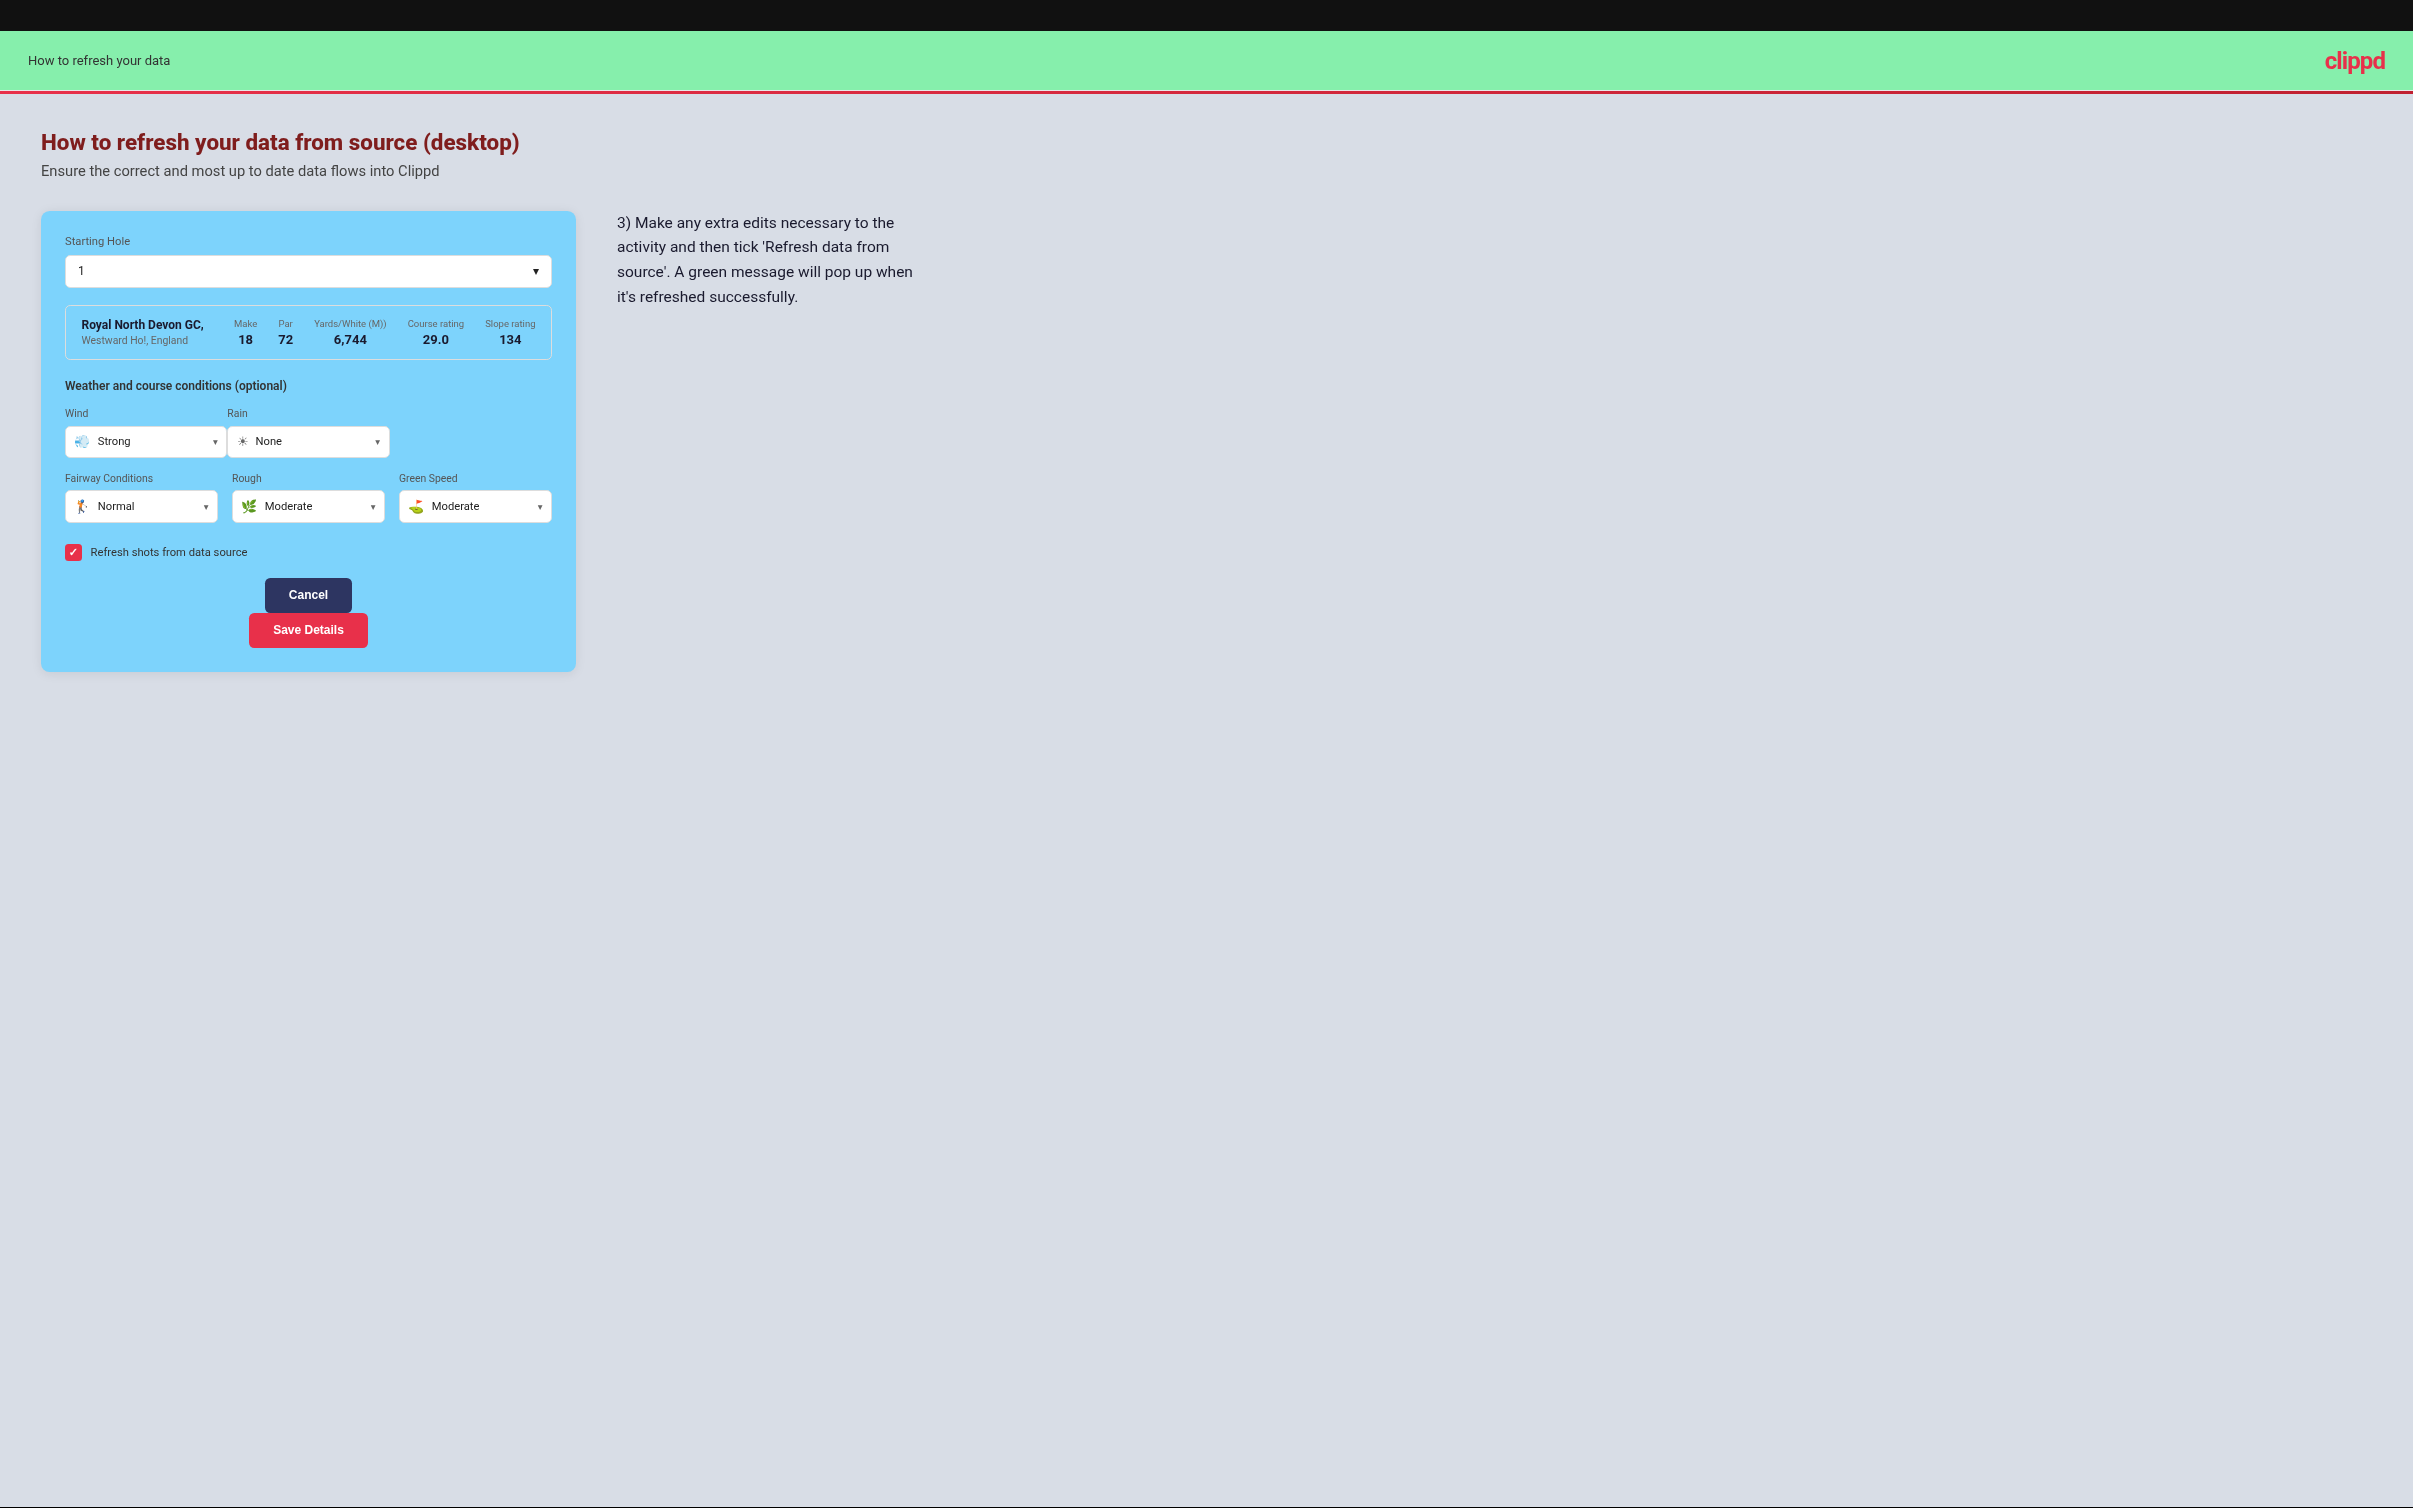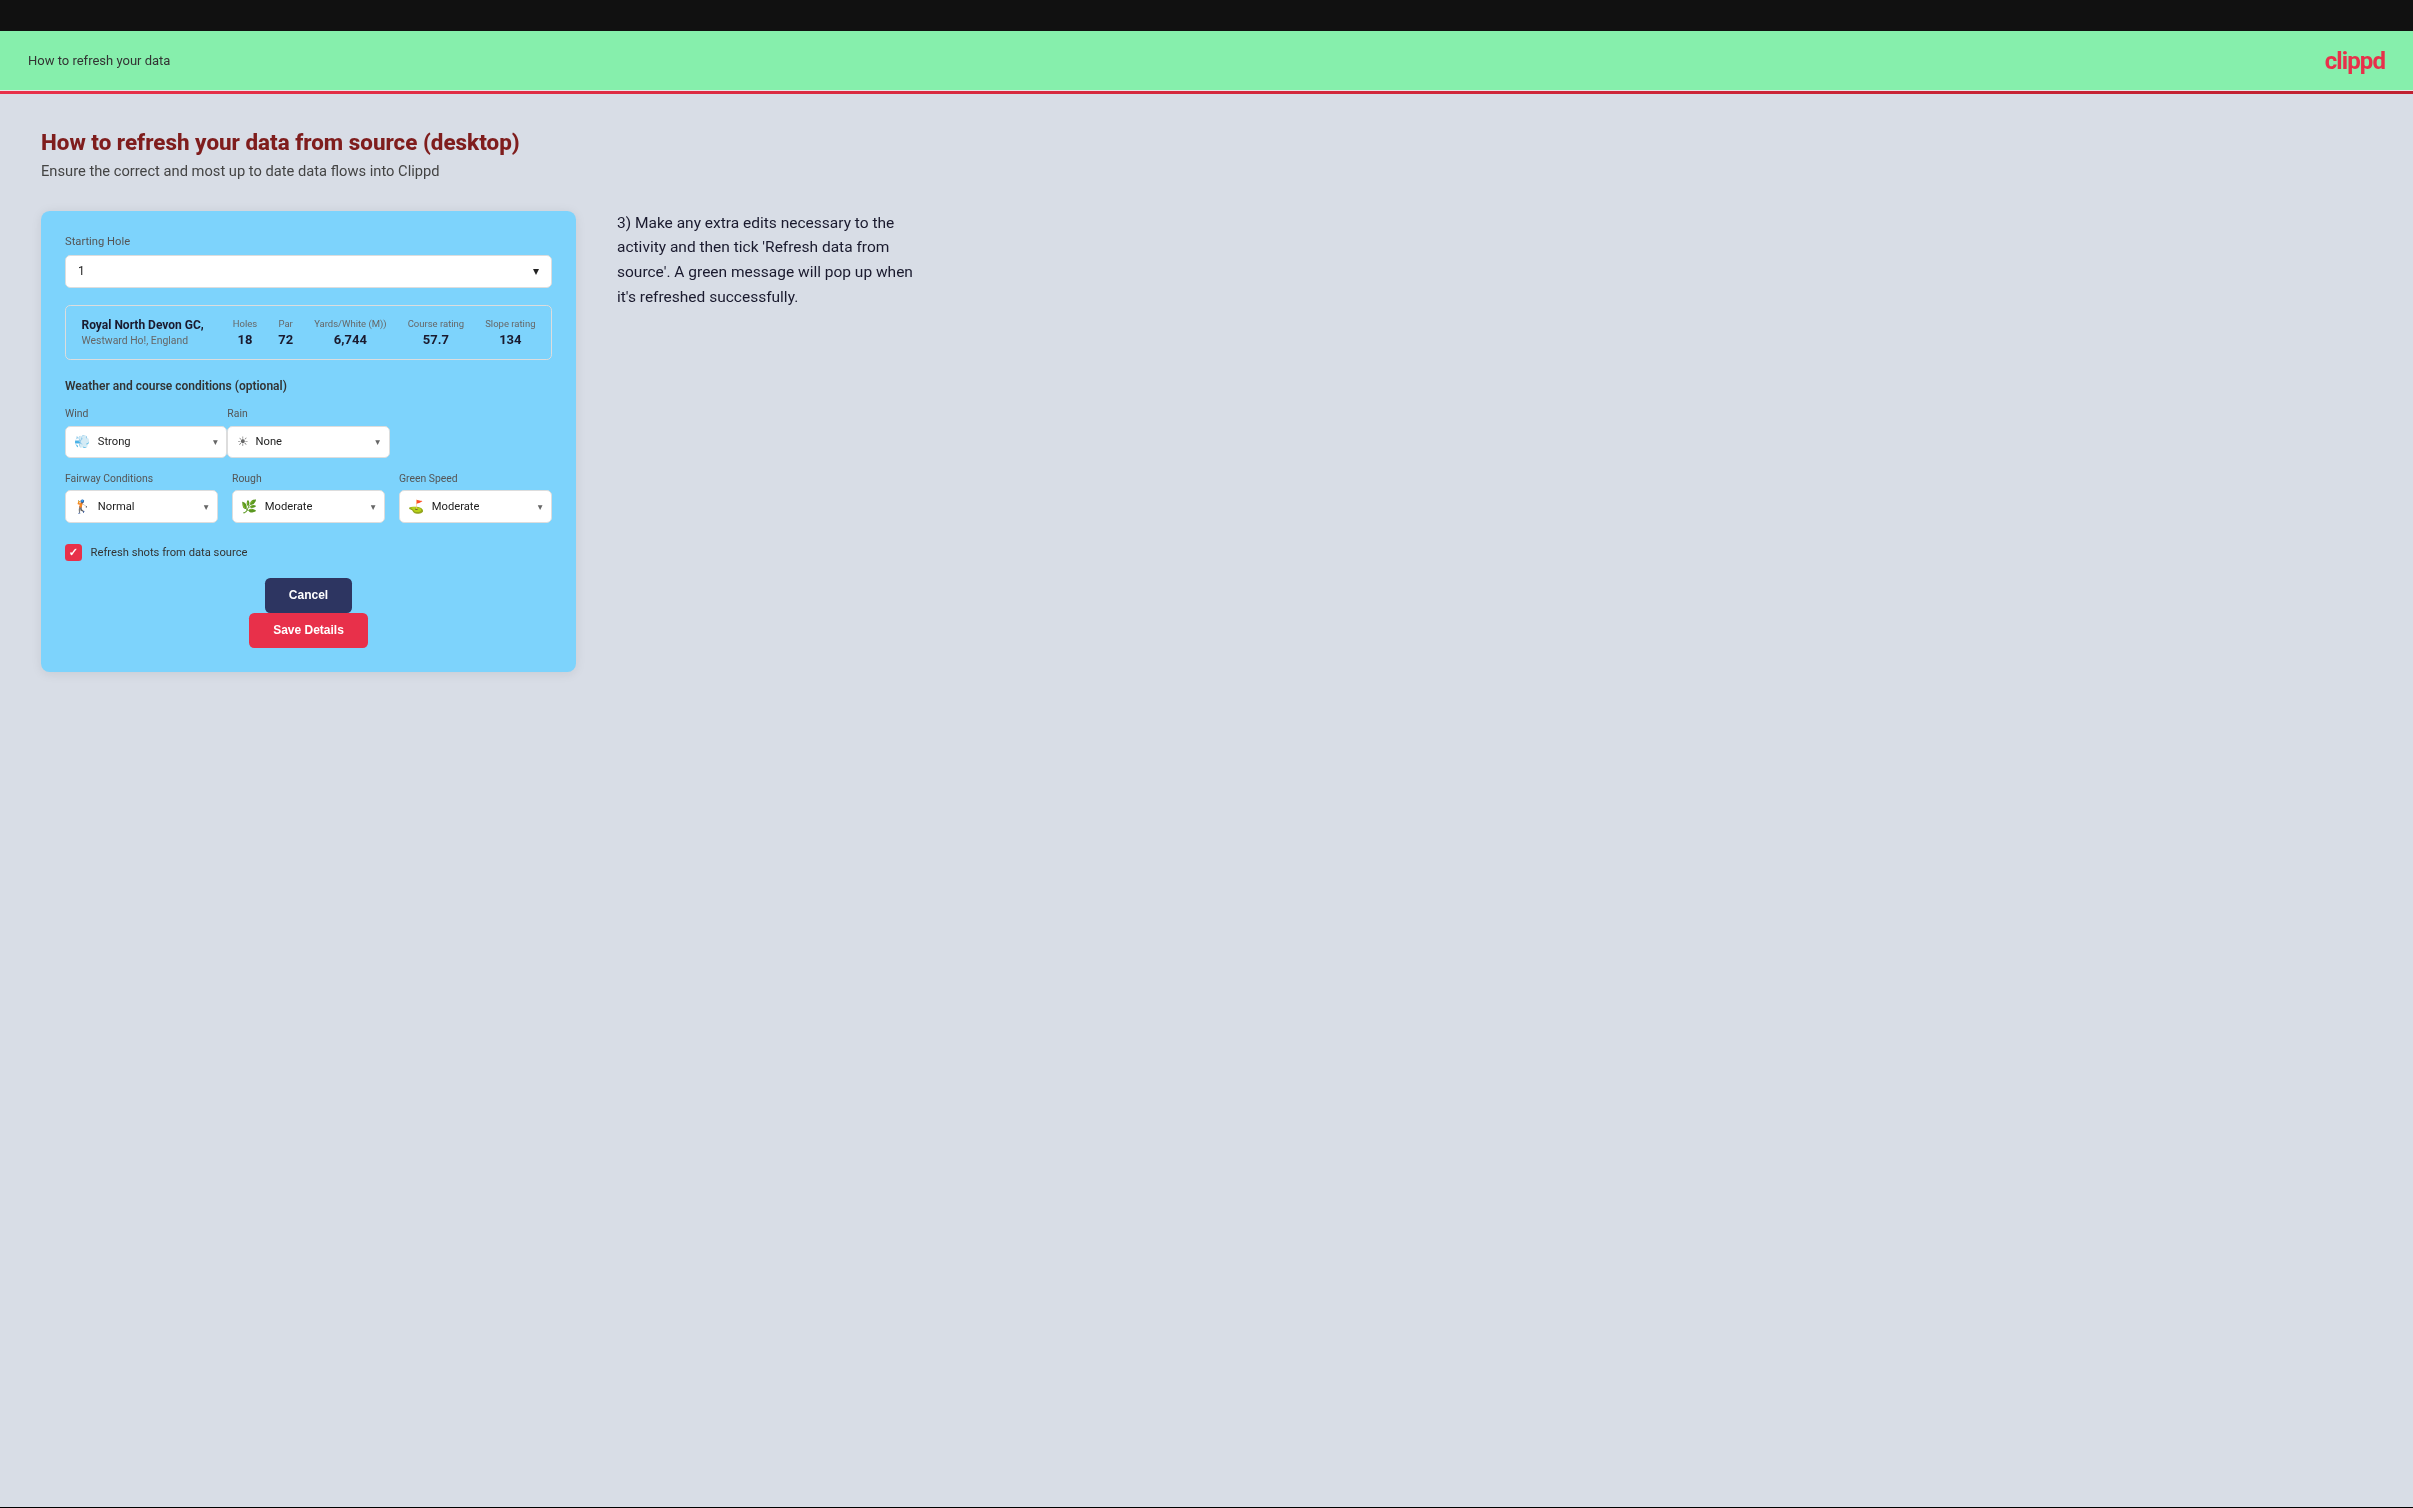--- a/index.html
+++ b/index.html
@@ -341,34 +341,34 @@
         </div>
       </div>
 
       <div class="course-info-box">
         <div class="course-details">
           <div class="course-name">Royal North Devon GC,</div>
           <div class="course-location">Westward Ho!, England</div>
         </div>
         <div class="course-stats">
           <div class="stat-item">
-            <div class="stat-label">Holes</div>
+            <div class="stat-label">Make</div>
             <div class="stat-value">18</div>
           </div>
           <div class="stat-item">
             <div class="stat-label">Par</div>
             <div class="stat-value">72</div>
           </div>
           <div class="stat-item">
             <div class="stat-label">Yards/White (M))</div>
             <div class="stat-value">6,744</div>
           </div>
           <div class="stat-item">
             <div class="stat-label">Course rating</div>
-            <div class="stat-value">57.7</div>
+            <div class="stat-value">29.0</div>
           </div>
           <div class="stat-item">
             <div class="stat-label">Slope rating</div>
             <div class="stat-value">134</div>
           </div>
         </div>
       </div>
 
       <div class="section-title">Weather and course conditions (optional)</div>
 

